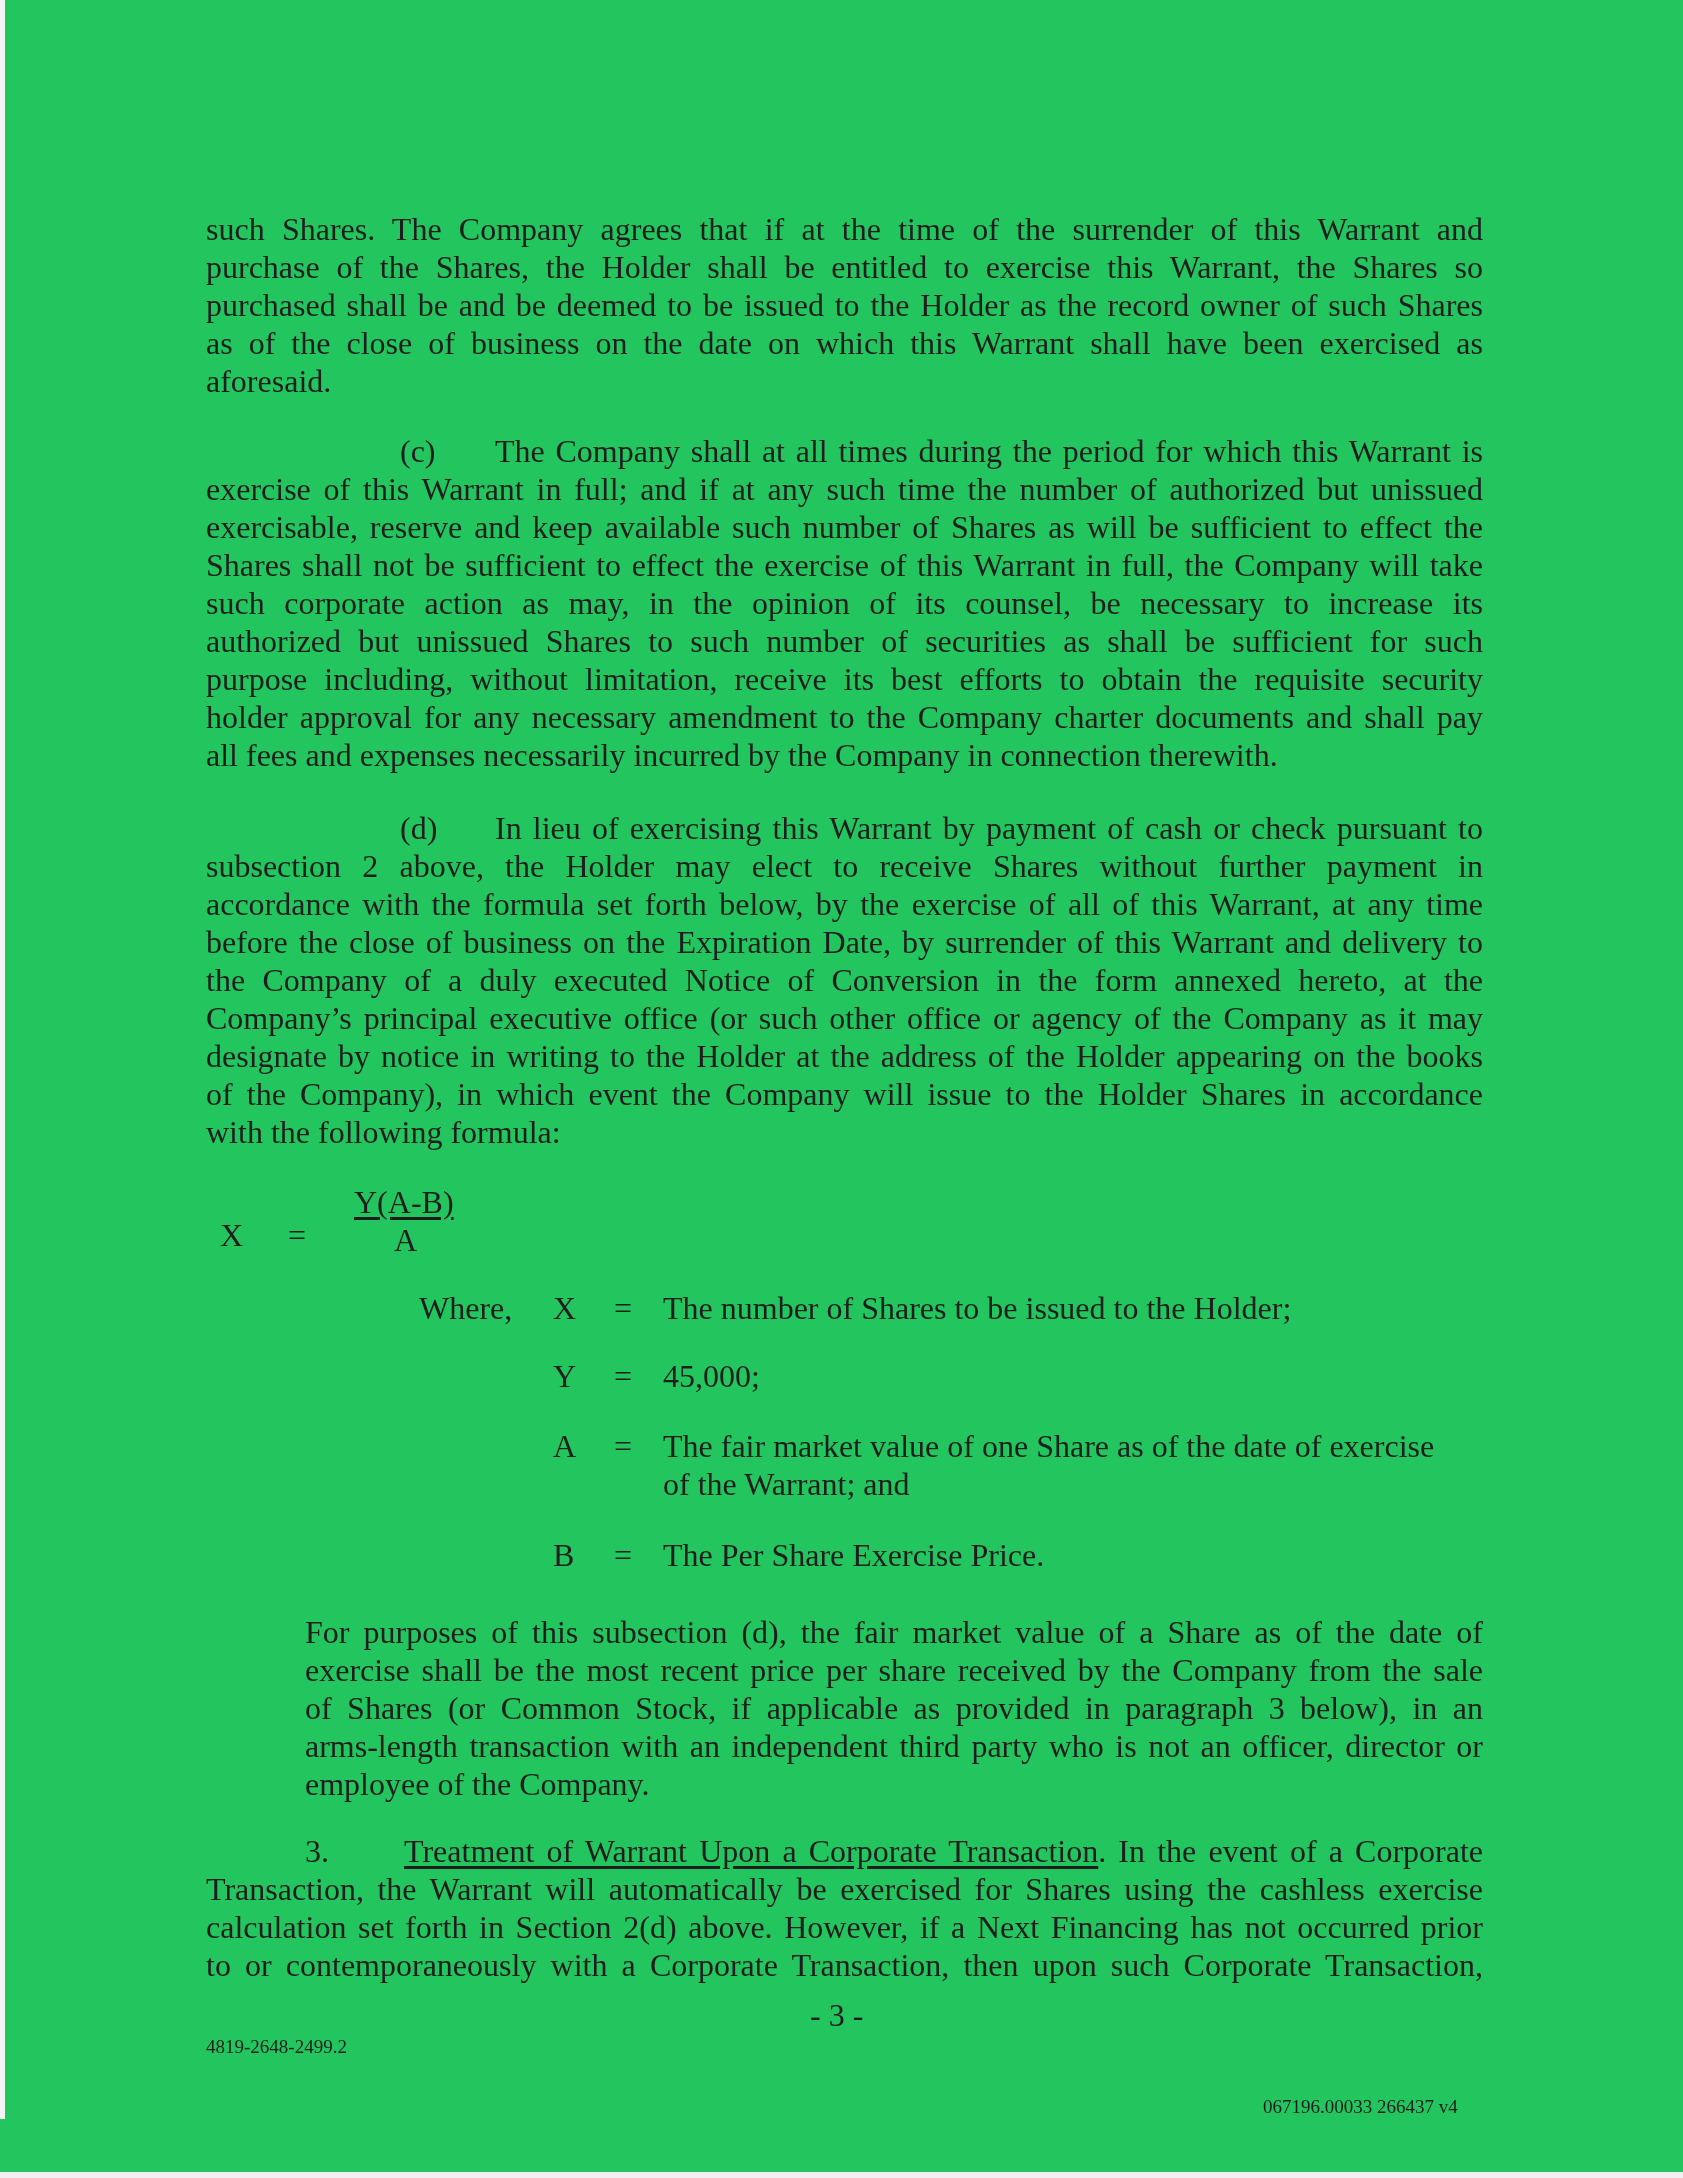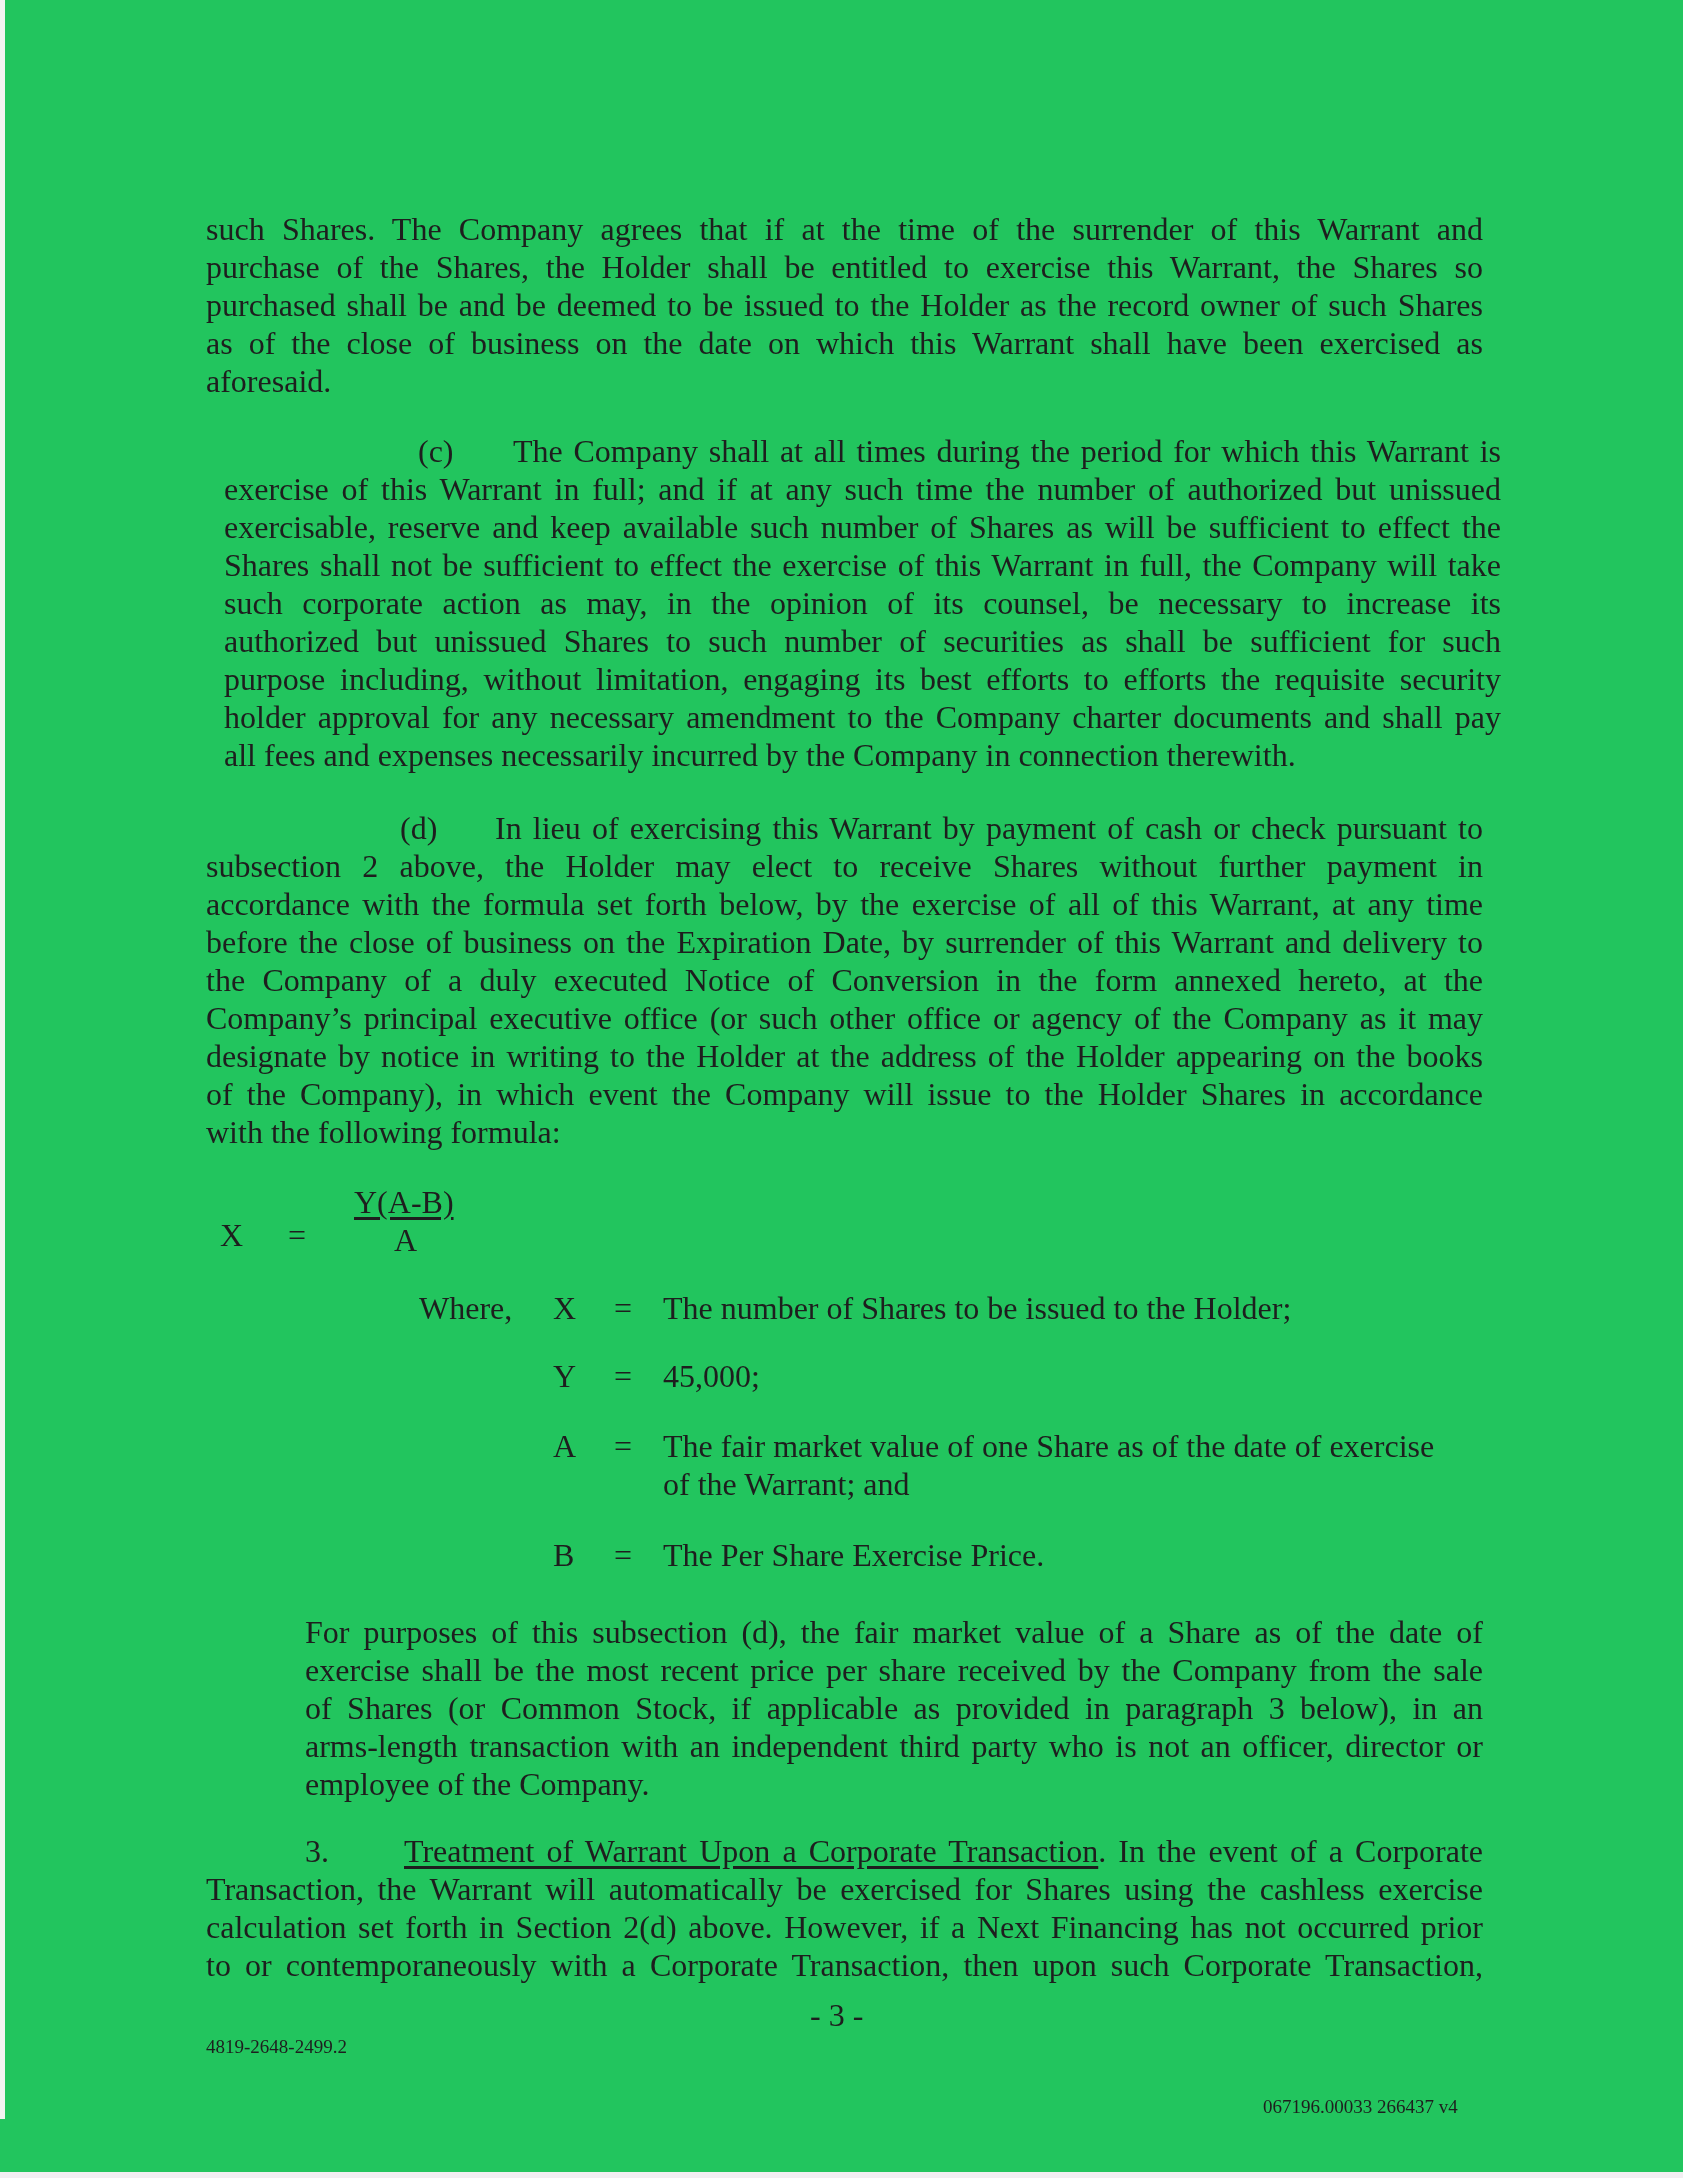--- a/index.html
+++ b/index.html
@@ -30,30 +30,30 @@
   <div class="edge-shadow"></div>
 
   <div class="block" style="top:210px;">
     <span class="line">such Shares.  The Company agrees that if at the time of the surrender of this Warrant and</span>
     <span class="line">purchase of the Shares, the Holder shall be entitled to exercise this Warrant, the Shares so</span>
     <span class="line">purchased shall be and be deemed to be issued to the Holder as the record owner of such Shares</span>
     <span class="line">as of the close of business on the date on which this Warrant shall have been exercised as</span>
     <span class="line last">aforesaid.</span>
   </div>
 
-  <div class="block" style="top:432px;margin-left:18px;">
+  <div class="block" style="top:432px;">
     <span class="line" style="padding-left:194px; text-align-last: justify;">
       <span style="display:inline-block; width:95px; text-align:left;">(c)</span><span>The Company shall at all times during the period for which this Warrant is</span>
     </span>
     <span class="line">exercise of this Warrant in full; and if at any such time the number of authorized but unissued</span>
     <span class="line">exercisable, reserve and keep available such number of Shares as will be sufficient to effect the</span>
     <span class="line">Shares shall not be sufficient to effect the exercise of this Warrant in full, the Company will take</span>
     <span class="line">such corporate action as may, in the opinion of its counsel, be necessary to increase its</span>
     <span class="line">authorized but unissued Shares to such number of securities as shall be sufficient for such</span>
-    <span class="line">purpose including, without limitation, engaging its best efforts to efforts the requisite security</span>
+    <span class="line">purpose including, without limitation, receive its best efforts to obtain the requisite security</span>
     <span class="line">holder approval for any necessary amendment to the Company charter documents and shall pay</span>
     <span class="line last">all fees and expenses necessarily incurred by the Company in connection therewith.</span>
   </div>
 
   <div class="block" style="top:809px;">
     <span class="line" style="padding-left:194px;">
       <span style="display:inline-block; width:95px; text-align:left;">(d)</span><span>In lieu of exercising this Warrant by payment of cash or check pursuant to</span>
     </span>
     <span class="line">subsection 2 above, the Holder may elect to receive Shares without further payment in</span>
     <span class="line">accordance with the formula set forth below, by the exercise of all of this Warrant, at any time</span>

